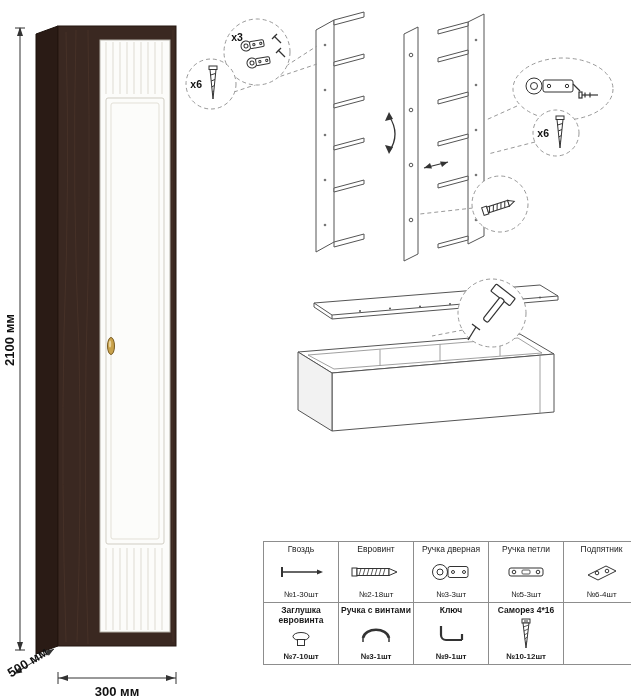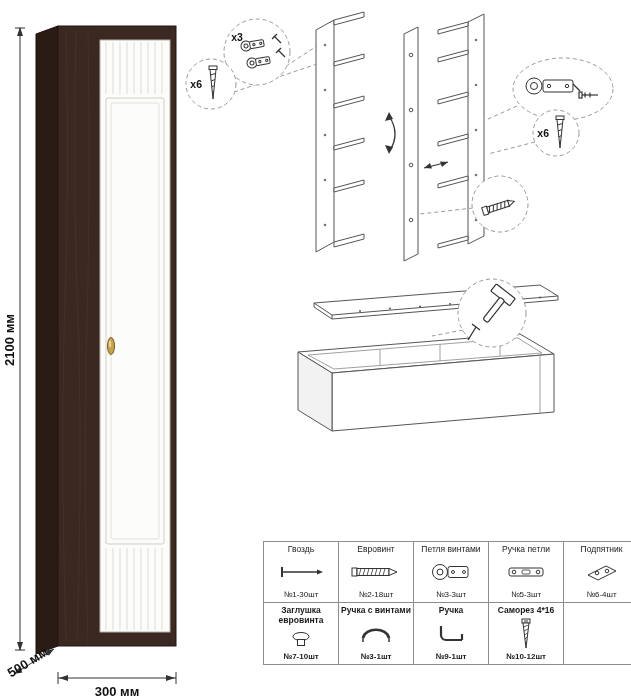--- a/index.html
+++ b/index.html
@@ -331,21 +331,21 @@
             <line x1="35" y1="4.5" x2="33" y2="11.5"></line>
           </g>
           <polygon points="39,4.5 47,8 39,11.5" fill="#fff" stroke="#333"></polygon>
         </svg>
       </div>
       <div class="part-qty">№2-18шт</div>
     </div>
 
 
     <div class="cell">
-      <div class="part-name">Петля винтами</div>
+      <div class="part-name">Ручка дверная</div>
       <div class="part-icon">
         <svg width="40" height="20" viewBox="0 0 40 20">
           <circle cx="9" cy="10" r="7.5" fill="#fff" stroke="#333"></circle>
           <circle cx="9" cy="10" r="3" fill="none" stroke="#333"></circle>
           <rect x="17" y="4.5" width="20" height="11" rx="2" fill="#fff" stroke="#333"></rect>
           <circle cx="22" cy="10" r="1.5" fill="none" stroke="#333"></circle>
           <circle cx="33" cy="10" r="1.5" fill="none" stroke="#333"></circle>
         </svg>
       </div>
       <div class="part-qty">№3-3шт</div>
@@ -393,21 +393,21 @@
         <svg width="40" height="20" viewBox="0 0 40 20">
           <path d="M7,14 C9,3 31,3 33,14" fill="none" stroke="#333" stroke-width="2.6"></path>
           <line x1="7" y1="14" x2="7" y2="18" stroke="#333" stroke-width="1.5"></line>
           <line x1="33" y1="14" x2="33" y2="18" stroke="#333" stroke-width="1.5"></line>
         </svg>
       </div>
       <div class="part-qty">№3-1шт</div>
     </div>
 
     <div class="cell">
-      <div class="part-name">Ручка</div>
+      <div class="part-name">Ключ</div>
       <div class="part-icon">
         <svg width="36" height="22" viewBox="0 0 36 22">
           <path d="M8,3 v9 a5,5 0 0 0 5,5 h16" fill="none" stroke="#333" stroke-width="2.2"></path>
           <line x1="29" y1="17" x2="29" y2="11" stroke="#333" stroke-width="2.2"></line>
         </svg>
       </div>
       <div class="part-qty">№9-1шт</div>
     </div>
 
     <div class="cell">

